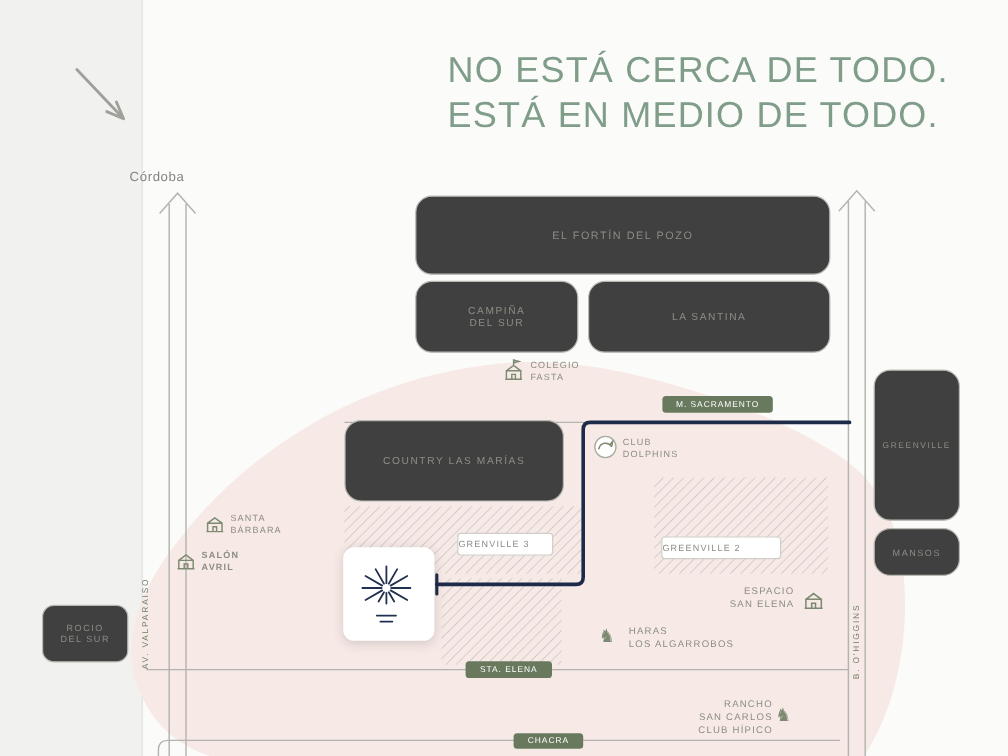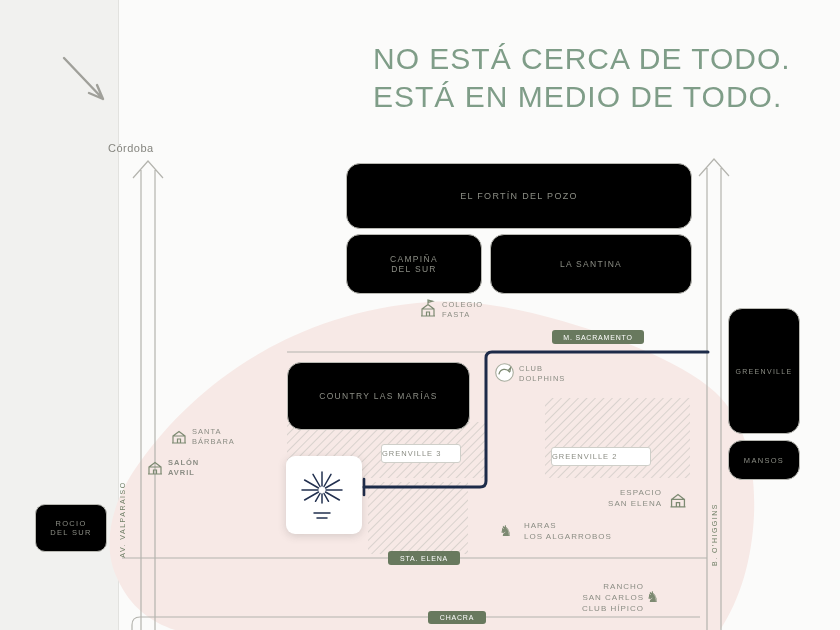--- a/index.html
+++ b/index.html
@@ -14,21 +14,21 @@
     background:#f1f1ef;border-right:1px solid #e2e2df;
   }
   .map-svg{position:absolute;left:0;top:0;}
   #title{
     position:absolute;left:345px;top:40px;width:420px;
     color:#7f9d88;font-size:30px;line-height:38px;font-weight:500;
     letter-spacing:1px;
     margin-left:28px;
   }
   .block{
-    position:absolute;background:#000000;border:1px solid #b9b9b3;
+    position:absolute;background:#404040;border:1px solid #b9b9b3;
     border-radius:14px;display:flex;align-items:center;justify-content:center;
     color:#8b8d84;letter-spacing:1.3px;text-align:center;white-space:pre-line;
   }
   .minibox{
     position:absolute;background:#ffffff;border:1px solid #cfcfc9;
     border-radius:3px;display:flex;align-items:center;justify-content:flex-start;
     color:#8b8d84;letter-spacing:1px;text-align:center;
   }
   .lbl{
     position:absolute;color:#8b8d84;letter-spacing:1px;white-space:pre-line;
@@ -110,21 +110,21 @@
   <div class="block" style="left:346px;top:163px;width:344px;height:64px;font-size:9px;">
     <span>EL FORTÍN DEL POZO</span>
   </div>
   <div class="block" style="left:346px;top:234px;width:134px;height:58px;font-size:8.5px;">
     <span>CAMPIÑA
 DEL SUR</span>
   </div>
   <div class="block" style="left:490px;top:234px;width:200px;height:58px;font-size:8.5px;">
     <span>LA SANTINA</span>
   </div>
-  <div class="block" style="left:287px;top:362px;width:181px;height:66px;font-size:8.5px;justify-content:center;">
+  <div class="block" style="left:287px;top:350px;width:181px;height:66px;font-size:8.5px;justify-content:center;">
     <span>COUNTRY LAS MARÍAS</span>
   </div>
   <div class="block" style="left:728px;top:308px;width:70px;height:124px;font-size:7px;">
     <span>GREENVILLE</span>
   </div>
   <div class="block" style="left:728px;top:440px;width:70px;height:38px;font-size:7.5px;">
     <span>MANSOS</span>
   </div>
   <div class="block" style="left:35px;top:504px;width:70px;height:46px;font-size:7.5px;border-radius:10px;">
     <span>ROCIO

